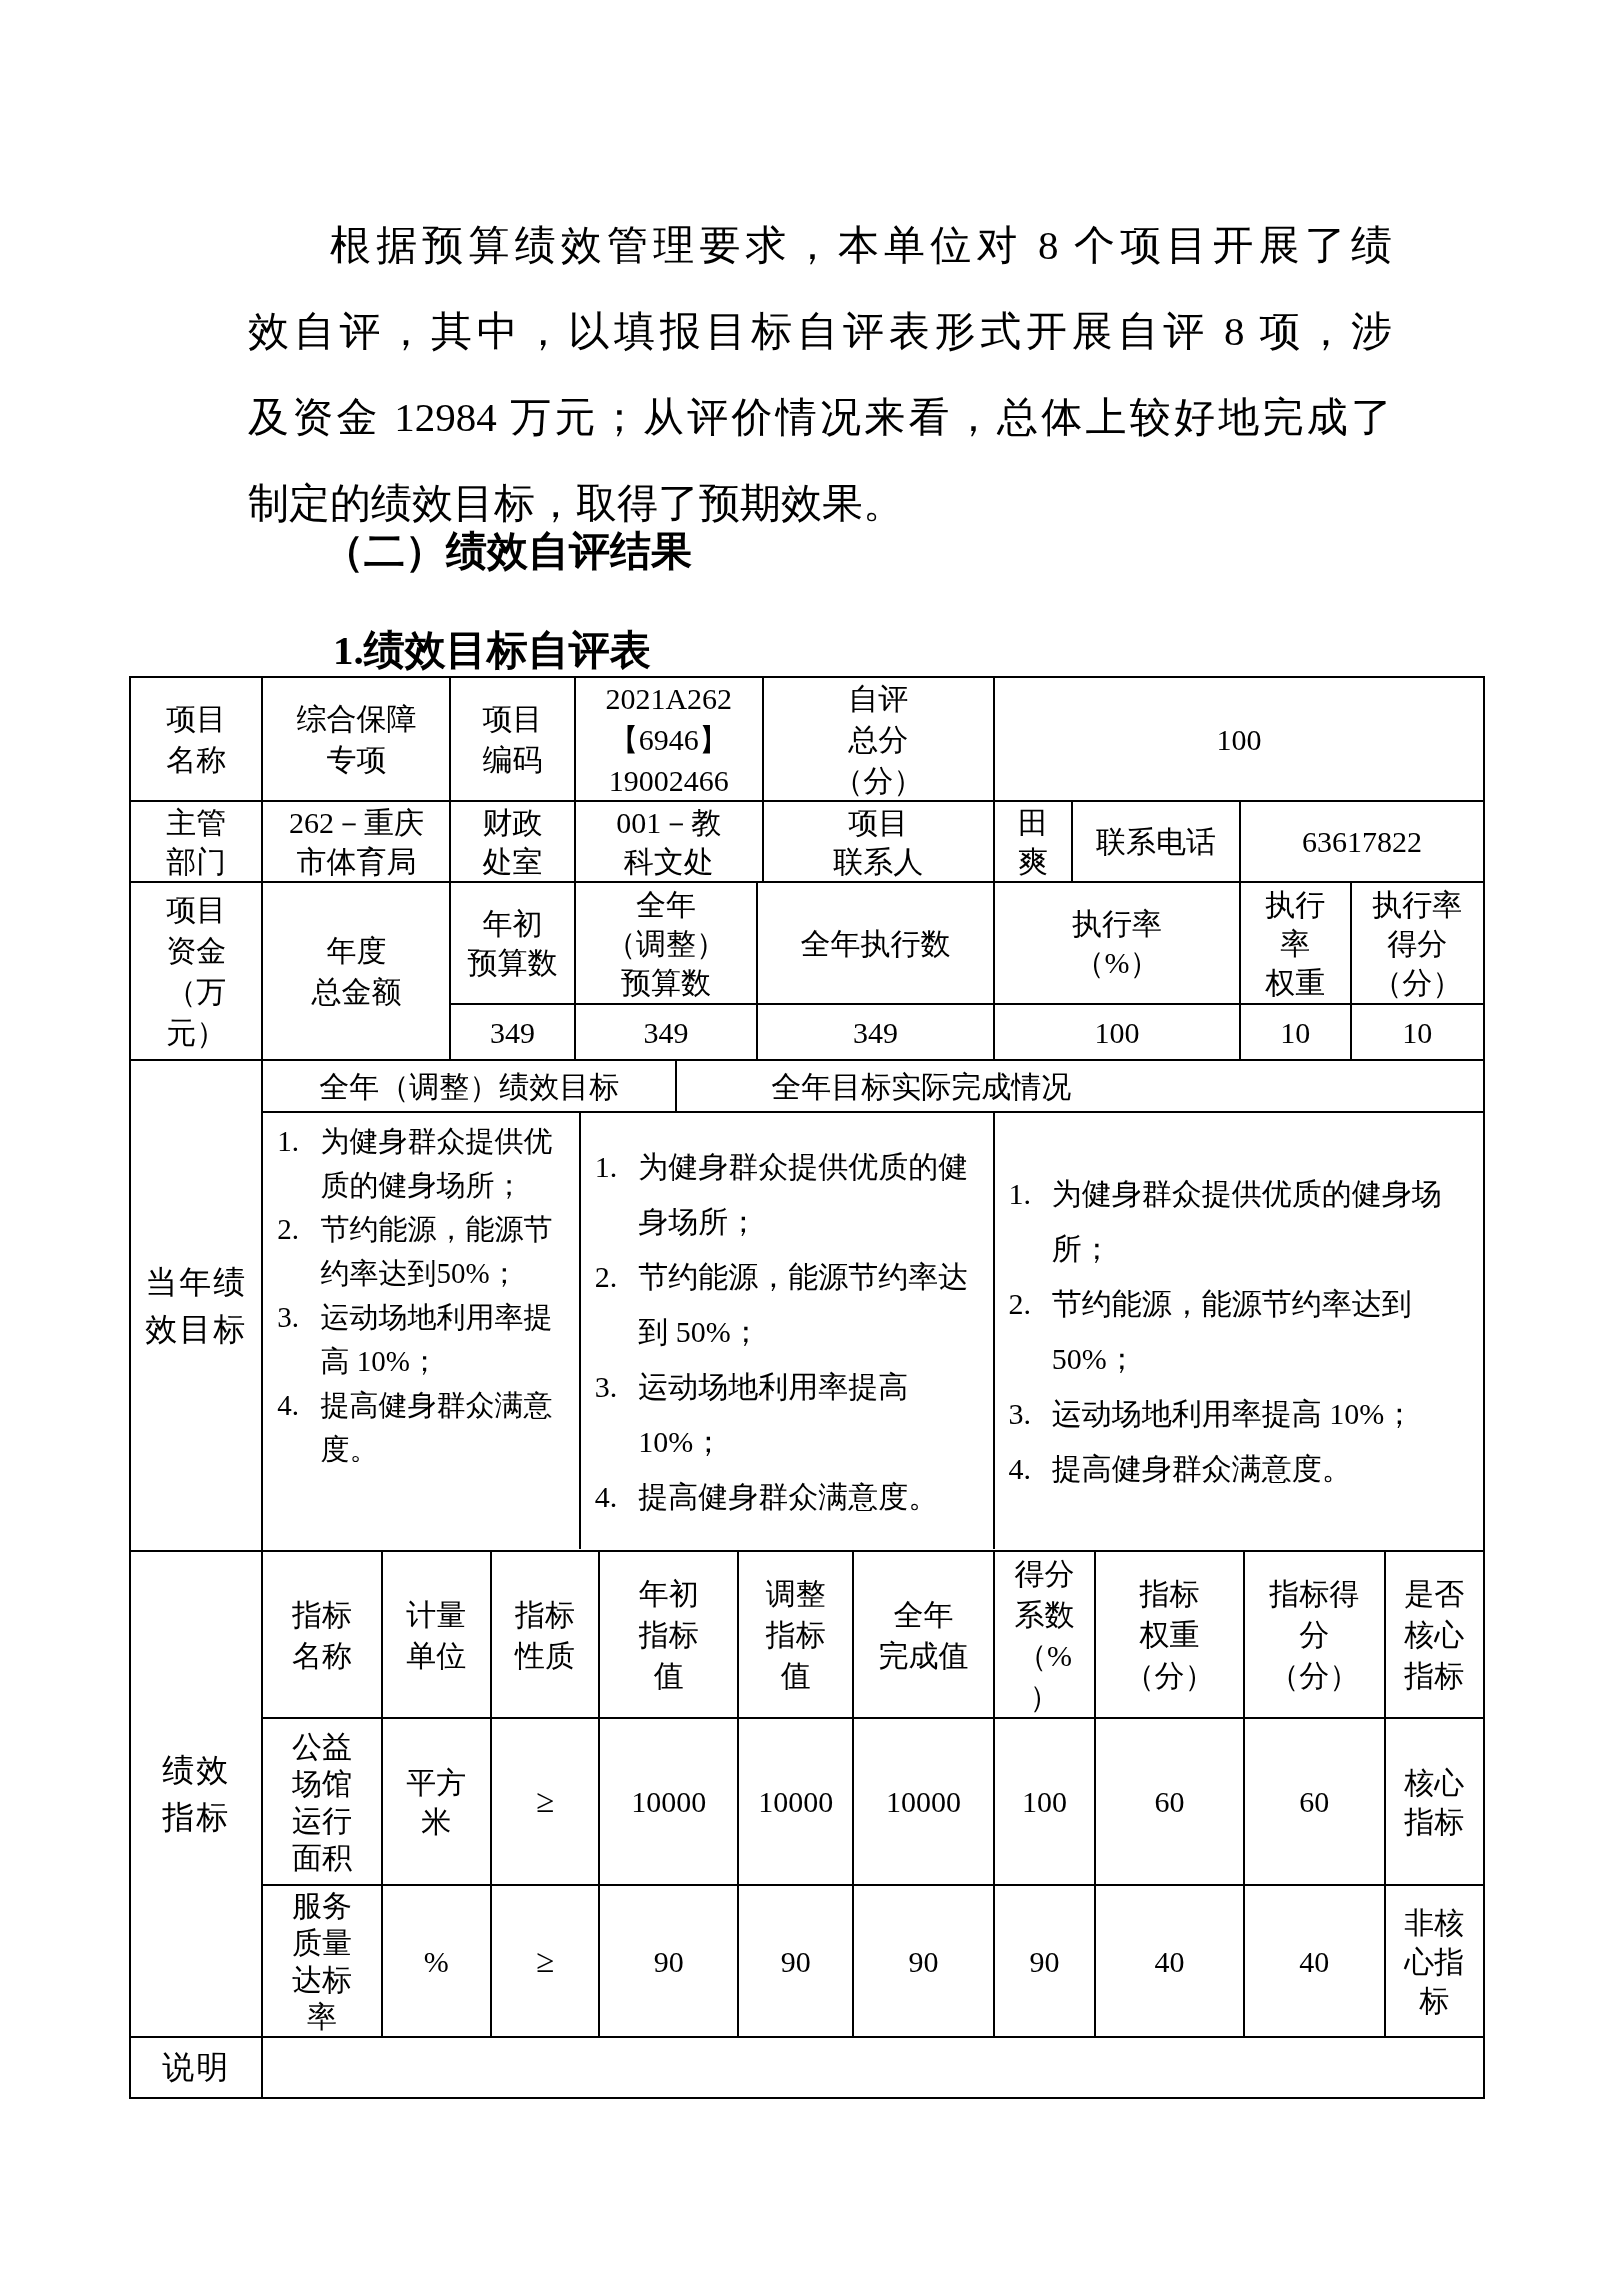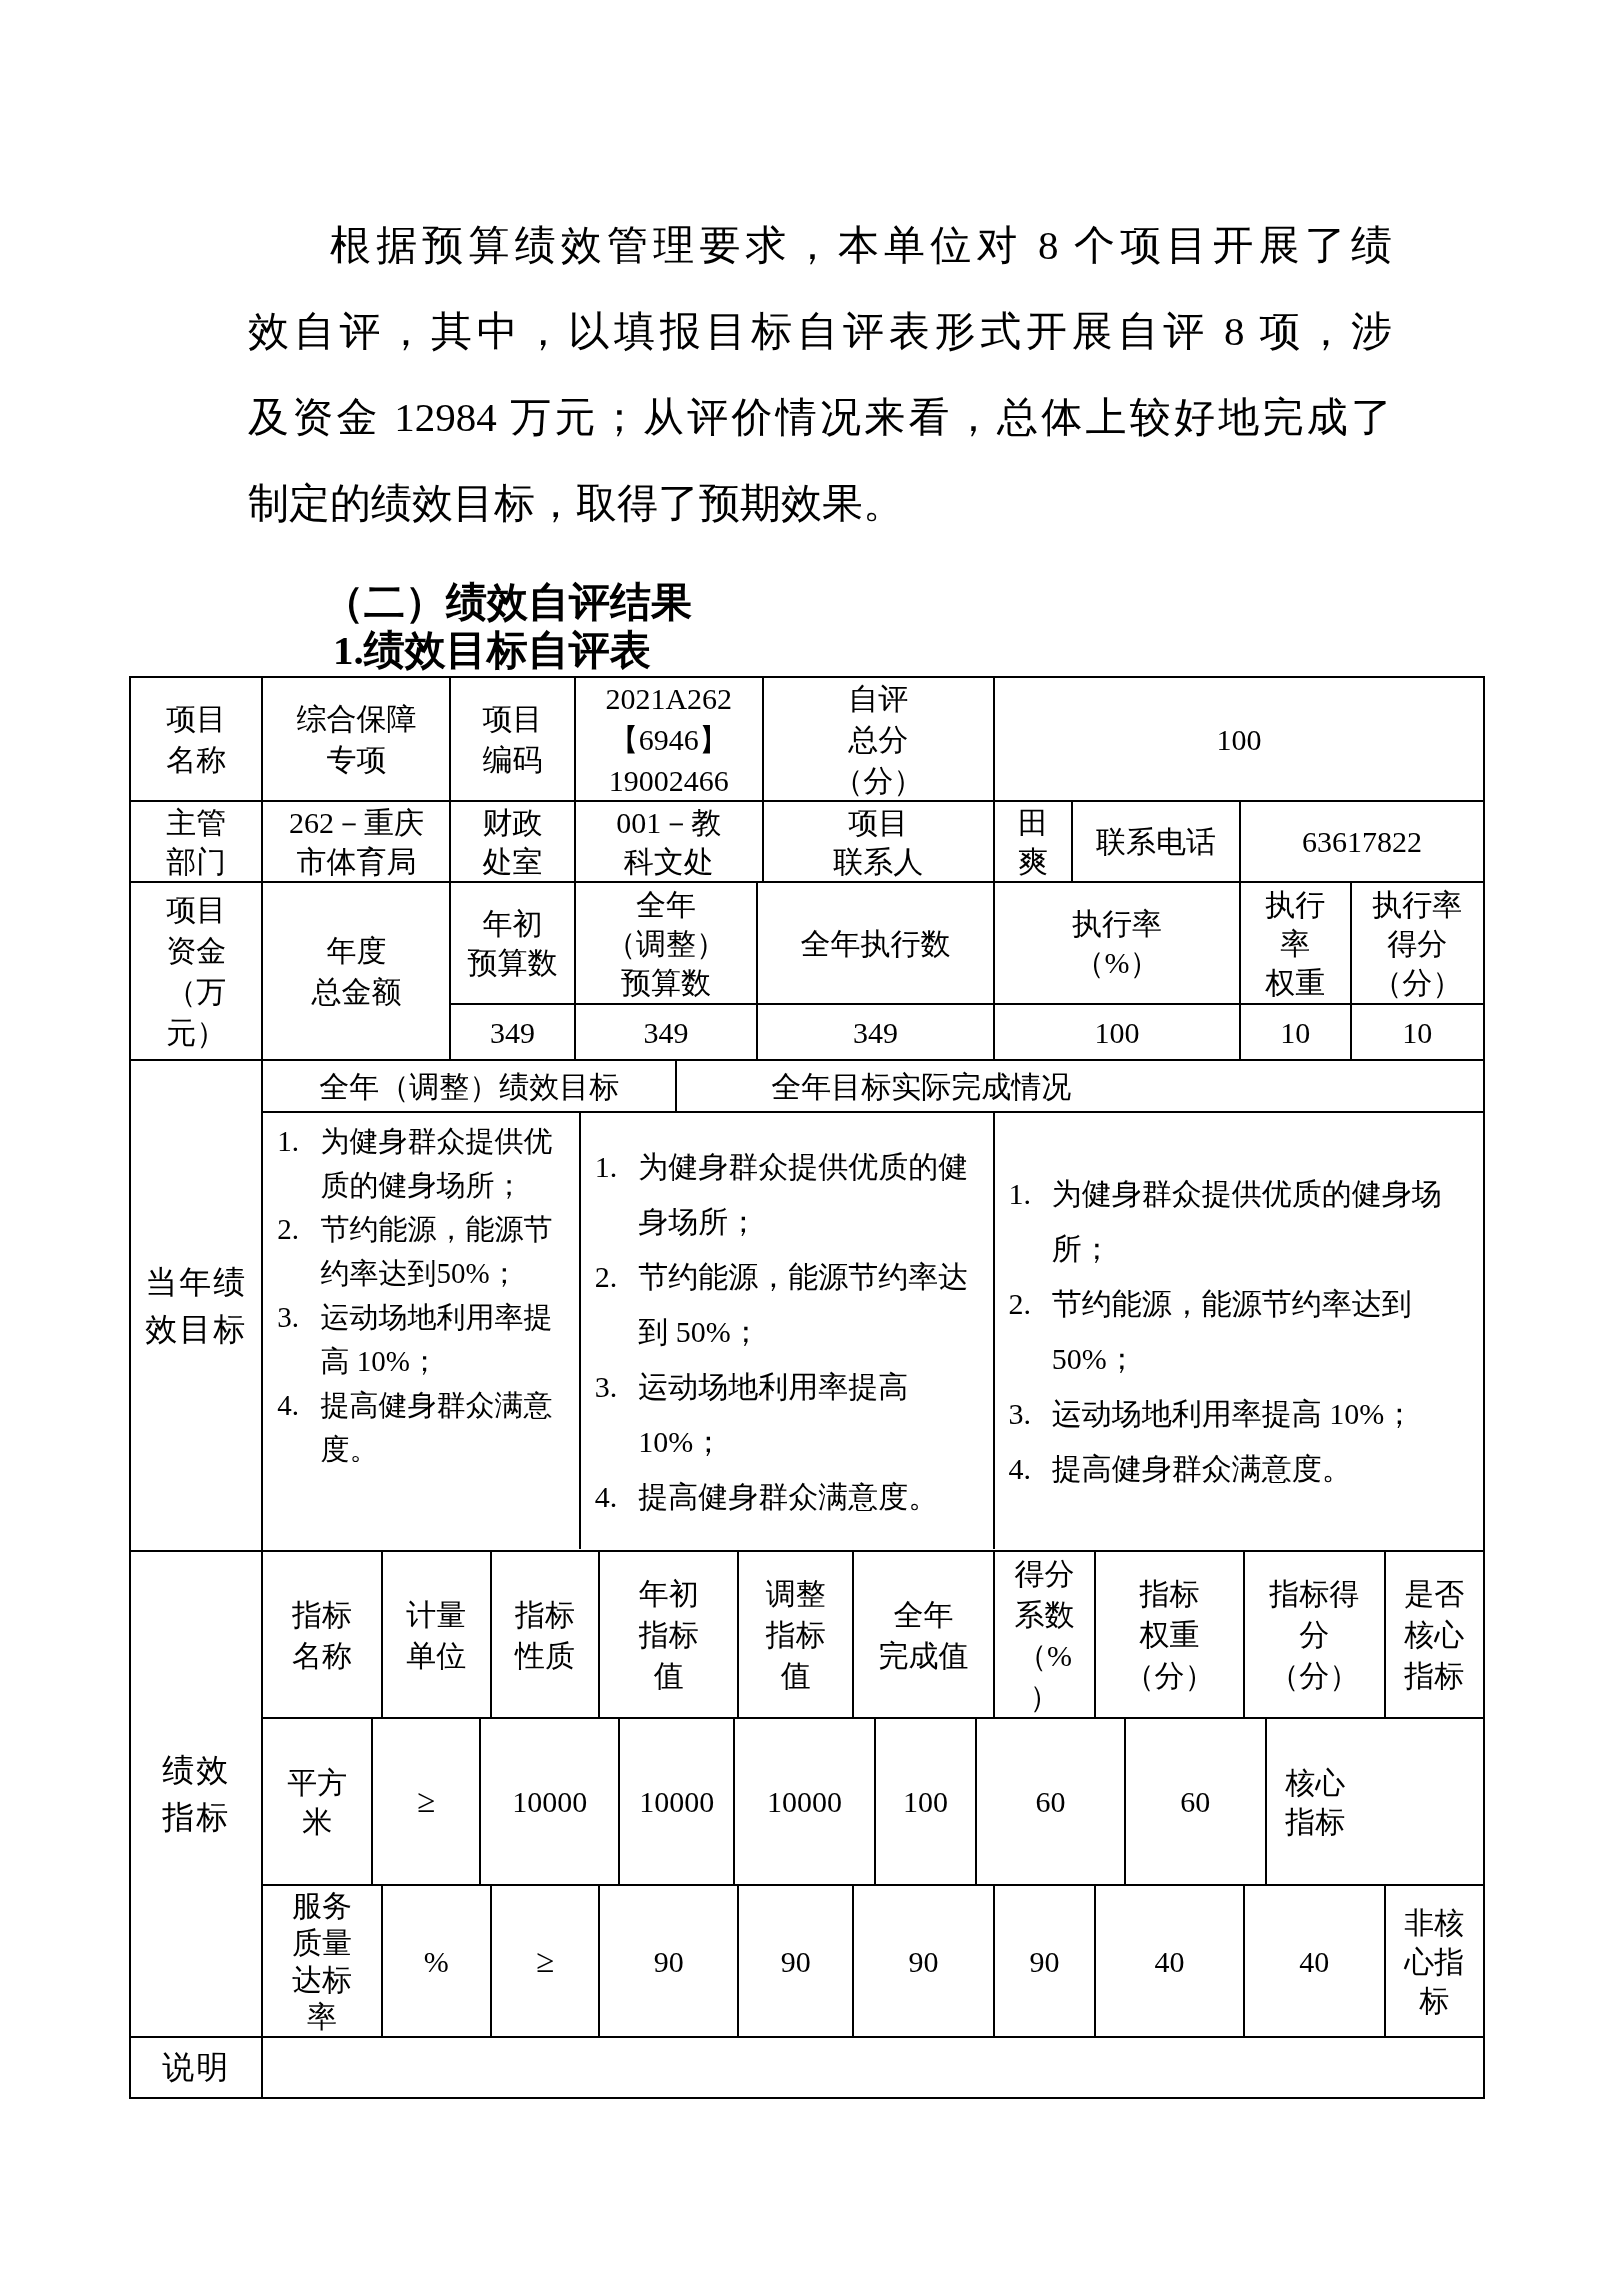--- a/index.html
+++ b/index.html
@@ -24,21 +24,21 @@
     line-height: 86px;
     text-align: justify;
     text-align-last: justify;
     white-space: nowrap;
   }
   .pline.first { padding-left: 82px; font-family: Liberation Serif, serif; }
   .pline.last  { text-align-last: left; white-space: normal; }
 
   
   .h-sec {
-    position: absolute; left: 323px; top: 563px;
+    position: absolute; left: 323px; top: 512px;
     font-size: 41px; font-weight: bold; line-height: 78px;
   }
   .h-sub {
     position: absolute; left: 333px; top: 617px;
     font-size: 41px; font-weight: bold; line-height: 67px;
   }
 
   
   .tbl {
     position: absolute; left: 129px; top: 676px; width: 1356px;
@@ -264,20 +264,24 @@
 权重
 （分）</div>
           <div class="cell" style="width:11.53%">指标得
 分
 （分）</div>
           <div class="cell" style="width:7.98%">是否
 核心
 指标</div>
         </div>
         <div class="srow thick" style="height:167px">
+          <div class="cell lh38" style="width:9.76%">公益
+场馆
+运行
+面积</div>
           <div class="cell lh40" style="width:8.98%">平方
 米</div>
           <div class="cell big-ge" style="width:8.87%">≥</div>
           <div class="cell" style="width:11.42%">10000</div>
           <div class="cell" style="width:9.42%">10000</div>
           <div class="cell" style="width:11.53%">10000</div>
           <div class="cell" style="width:8.31%">100</div>
           <div class="cell" style="width:12.20%">60</div>
           <div class="cell" style="width:11.53%">60</div>
           <div class="cell lh40" style="width:7.98%">核心

